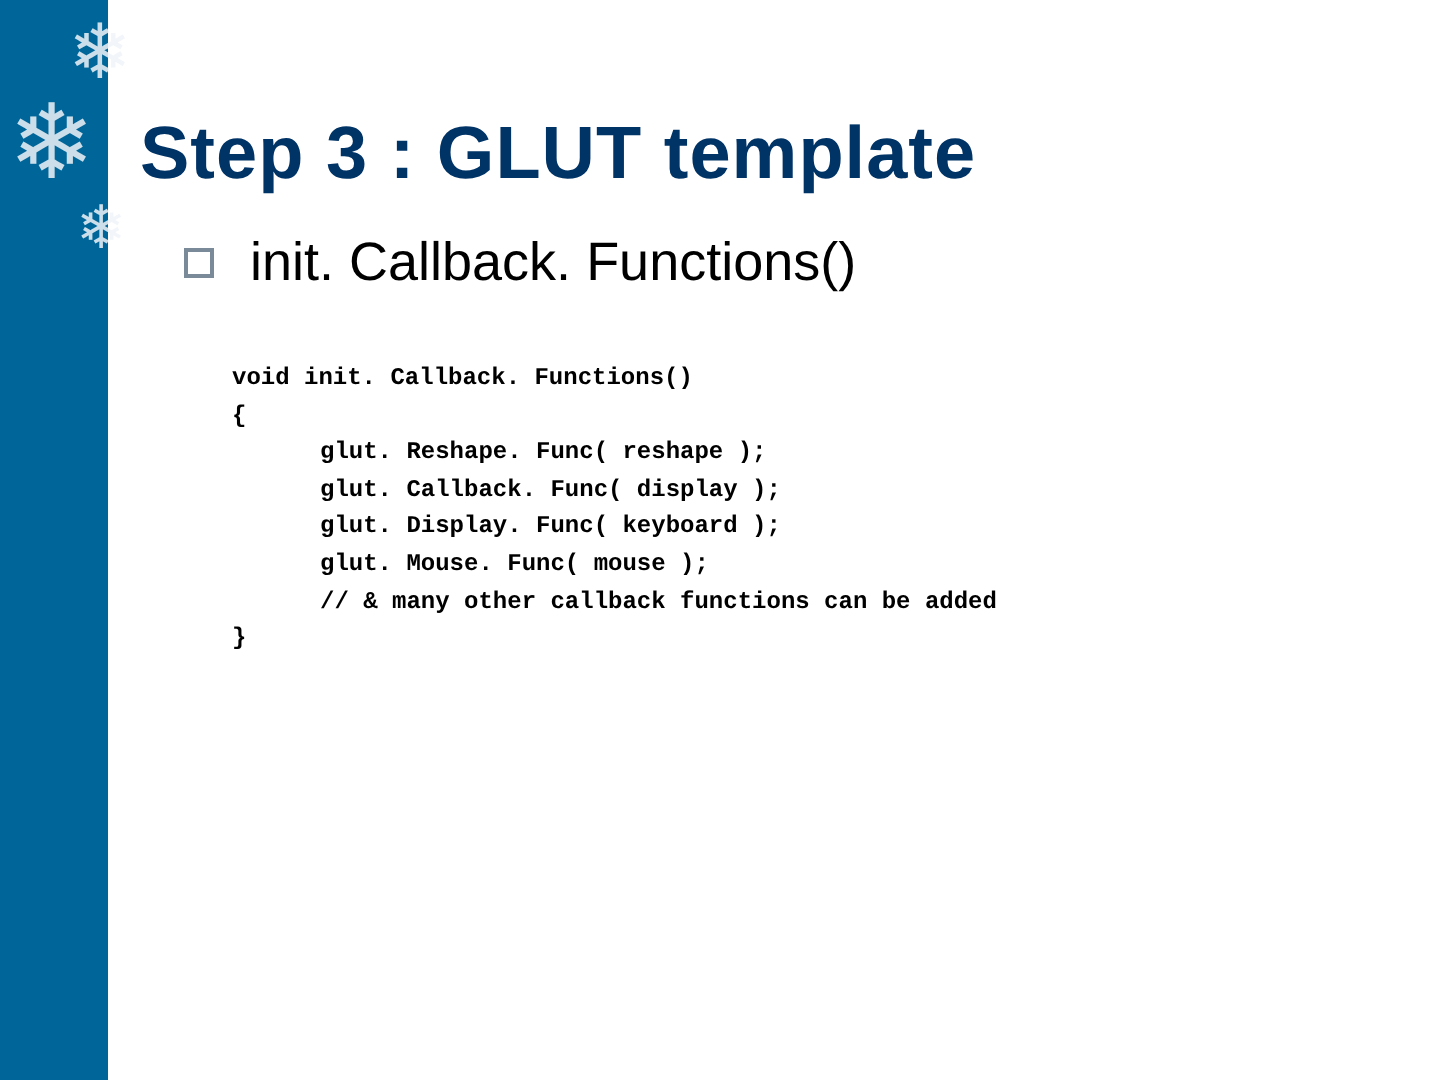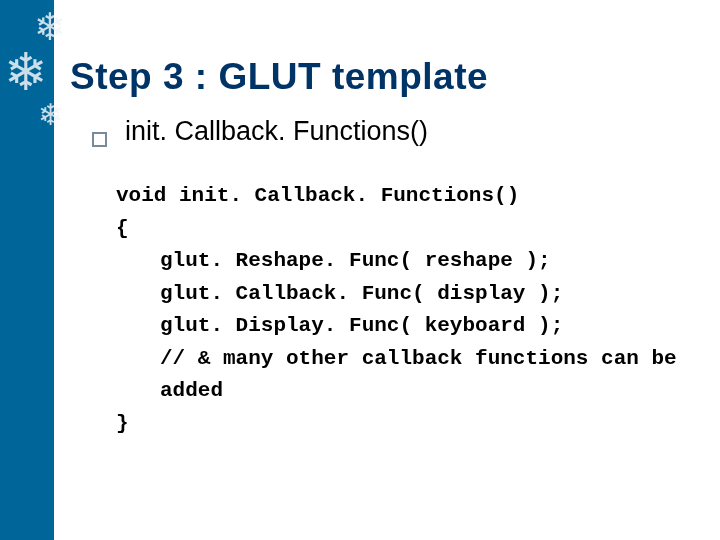--- a/index.html
+++ b/index.html
@@ -41,21 +41,21 @@
     font-size: 37px;
     color: #003366;
     letter-spacing: 0.5px;
     margin-top: 32px;
   }
   .bullet-row {
     position: absolute;
     left: 92px;
     top: 116px;
     display: flex;
-    align-items: flex-end;
+    align-items: flex-start;
   }
   .bullet-square {
     width: 15px;
     height: 15px;
     border: 2px solid #7a8a99;
     margin-top: 8px;
     margin-right: 18px;
     box-sizing: border-box;
   }
   .bullet-text {
@@ -63,21 +63,21 @@
     color: #000000;
     font-family: Verdana, Geneva, sans-serif;
   }
   .codeblock {
     position: absolute;
     left: 116px;
     top: 180px;
     right: 40px;
     font-family: "Courier New", Courier, monospace;
     font-weight: bold;
-    font-size: 21px;
+    font-size: 12px;
     color: #000000;
     line-height: 1.55;
   }
   .code-indent {
     padding-left: 44px;
   }
   .code-line {
     white-space: normal;
   }
 </style>
@@ -99,18 +99,19 @@
     <div class="bullet-text">init. Callback. Functions()</div>
   </div>
 
   <div class="codeblock">
     <div class="code-line">void init. Callback. Functions()</div>
     <div class="code-line">{</div>
     <div class="code-indent">
       <div class="code-line">glut. Reshape. Func( reshape );</div>
       <div class="code-line">glut. Callback. Func( display );</div>
       <div class="code-line">glut. Display. Func( keyboard );</div>
+      <div class="code-line">glut. Mouse. Func( mouse );</div>
       <div class="code-line">// &amp; many other callback functions can be added</div>
     </div>
     <div class="code-line">}</div>
   </div>
 
 </div>
 
 </body></html>

